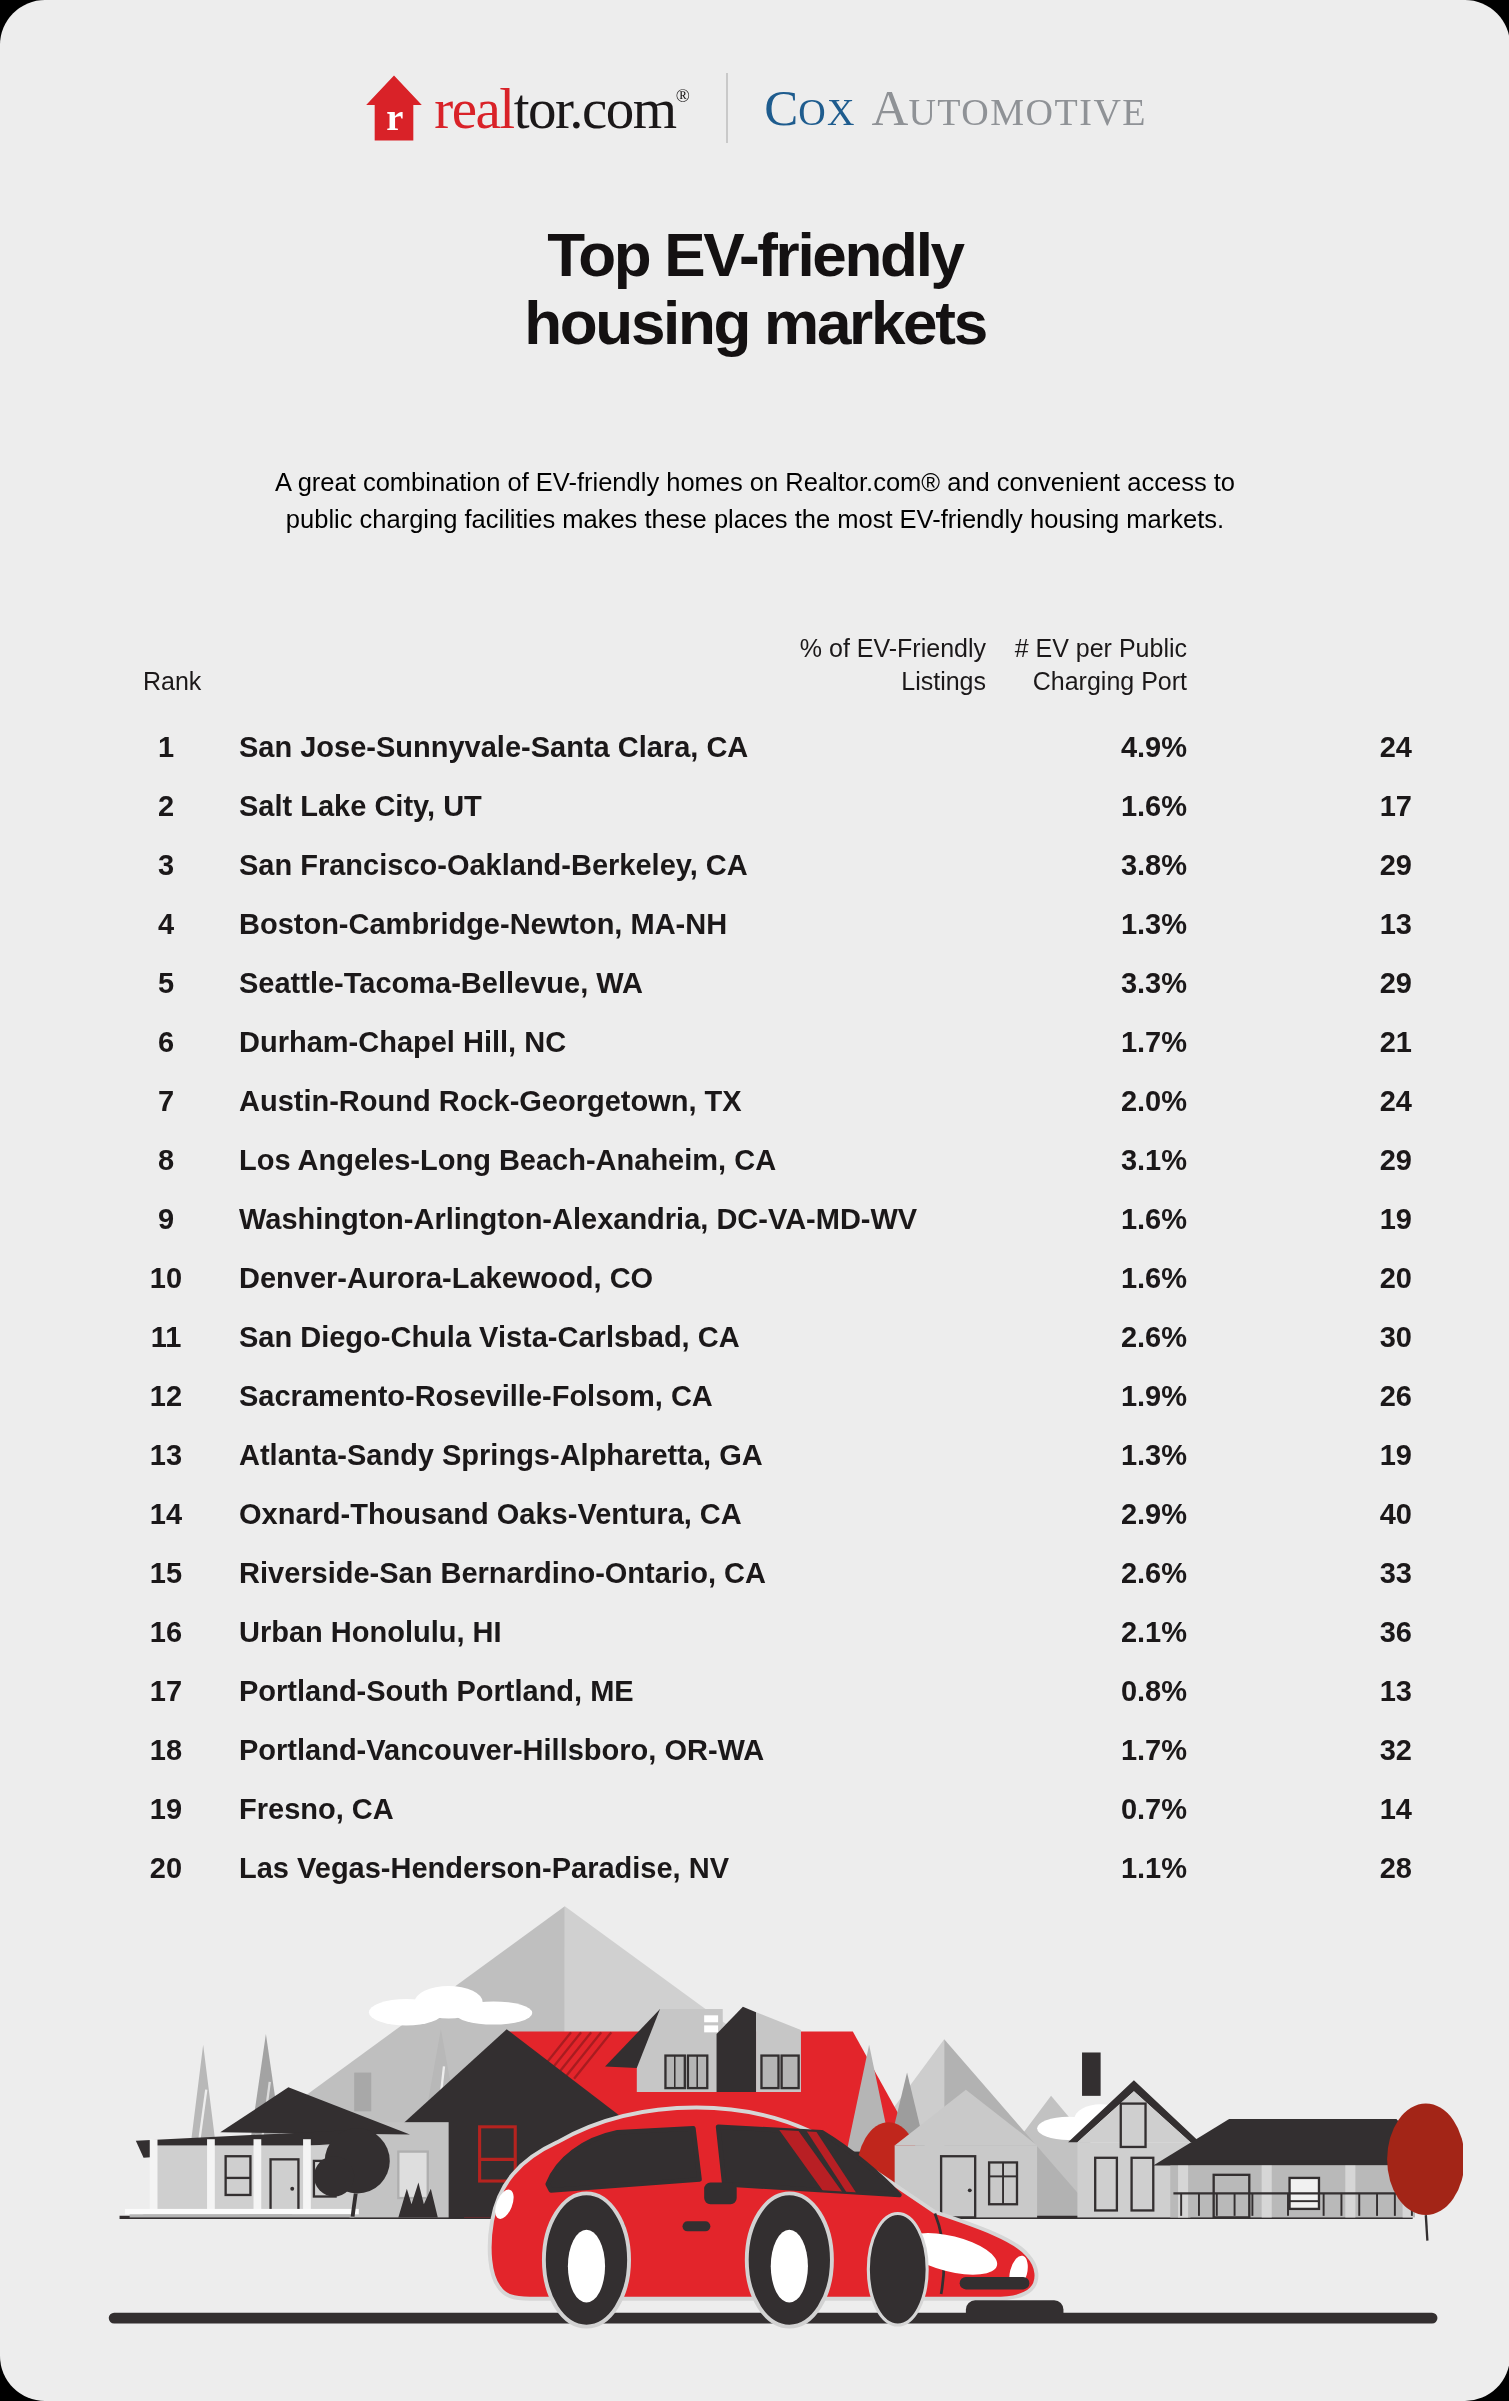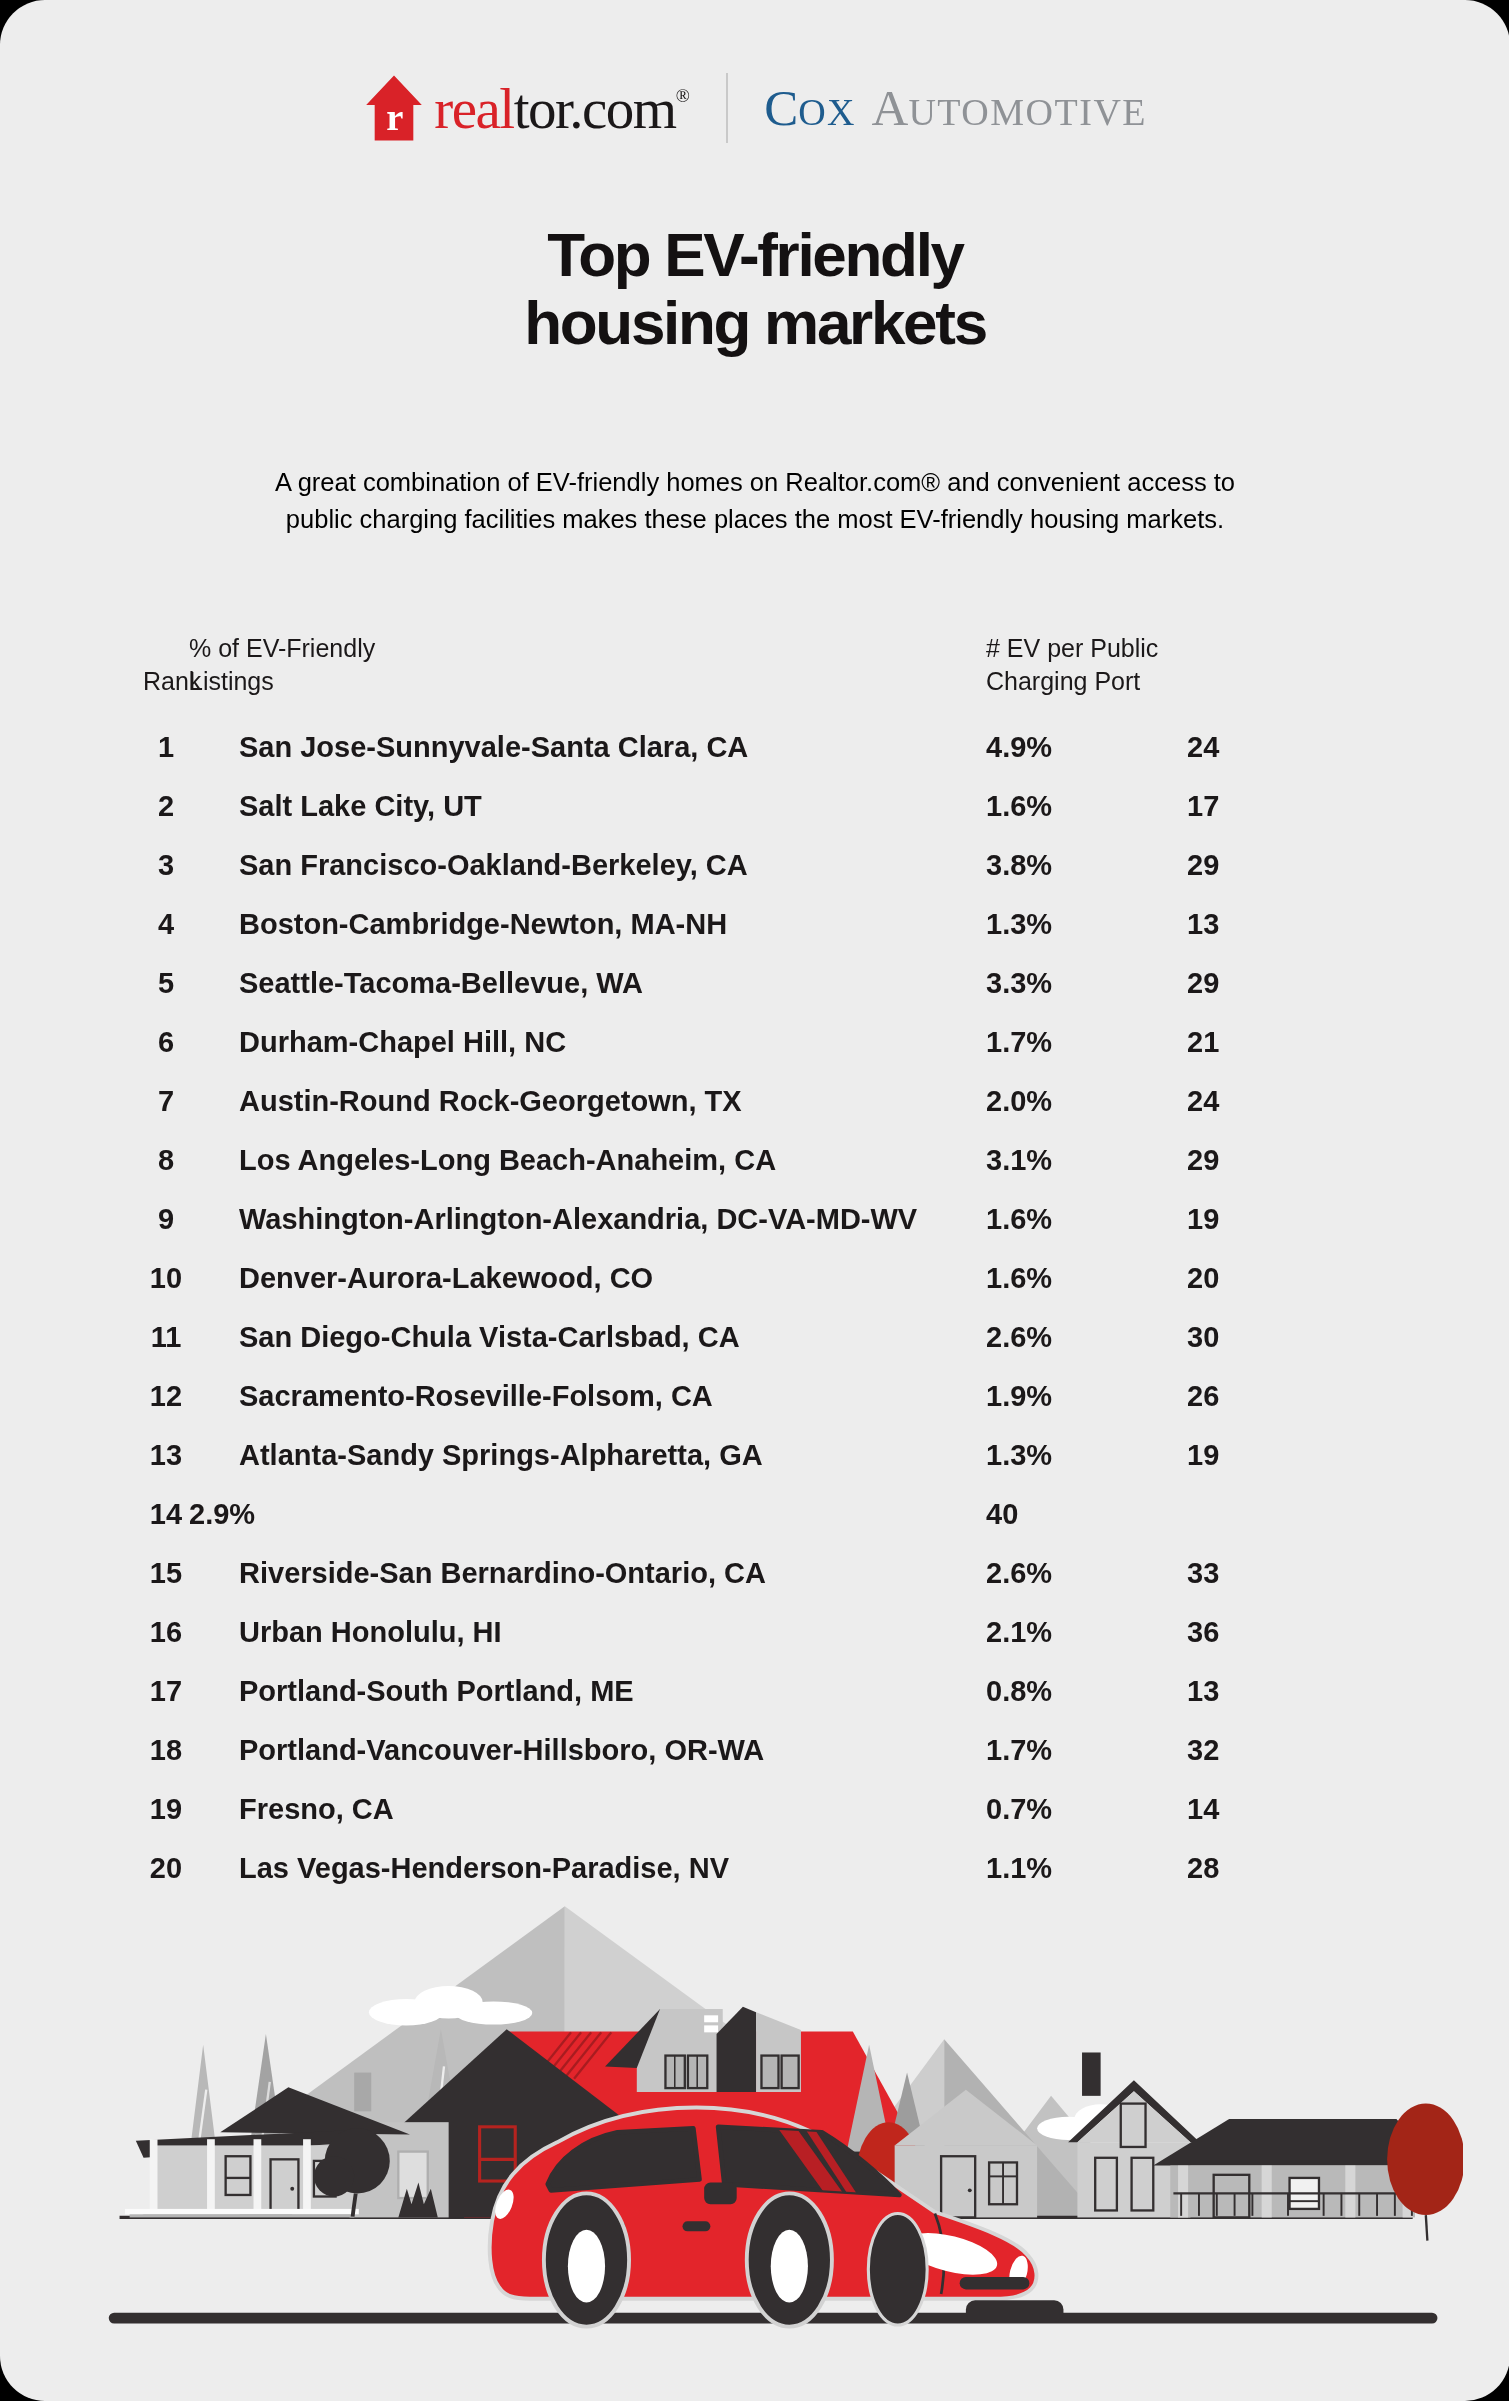--- a/index.html
+++ b/index.html
@@ -29,21 +29,21 @@
             font-size:25.5px;line-height:1.47;color:#000000;}
   
   .table{position:absolute;left:143px;width:1270px;}
   .t-grid{display:grid;grid-template-columns:46px 797px 201px 225px;}
   .t-head{top:605px;position:absolute;width:1270px;height:94px;align-items:end;
           font-size:25px;line-height:1.35;color:#1b1819;}
   .t-body{position:absolute;top:718px;width:1270px;}
   .t-row{height:59px;align-items:center;font-weight:bold;font-size:29px;}
   .c-rank{text-align:center;}
   .c-market{padding-left:50px;}
-  .c-pct,.c-ev{text-align:left;}
+  .c-pct,.c-ev{text-align:right;}
   
   .scene{position:absolute;left:46px;bottom:0;width:1417px;height:505px;}
 </style>
 </head>
 <body>
 
 <div class="card">
 
   <div class="logos">
     <div class="rdc-logo">
@@ -174,20 +174,21 @@
 
       <div class="t-grid t-row">
         <div class="c-rank">13</div>
         <div class="c-market">Atlanta-Sandy Springs-Alpharetta, GA</div>
         <div class="c-pct">1.3%</div>
         <div class="c-ev">19</div>
       </div>
 
       <div class="t-grid t-row">
         <div class="c-rank">14</div>
+        <div class="c-market">Oxnard-Thousand Oaks-Ventura, CA</div>
         <div class="c-pct">2.9%</div>
         <div class="c-ev">40</div>
       </div>
 
       <div class="t-grid t-row">
         <div class="c-rank">15</div>
         <div class="c-market">Riverside-San Bernardino-Ontario, CA</div>
         <div class="c-pct">2.6%</div>
         <div class="c-ev">33</div>
       </div>

